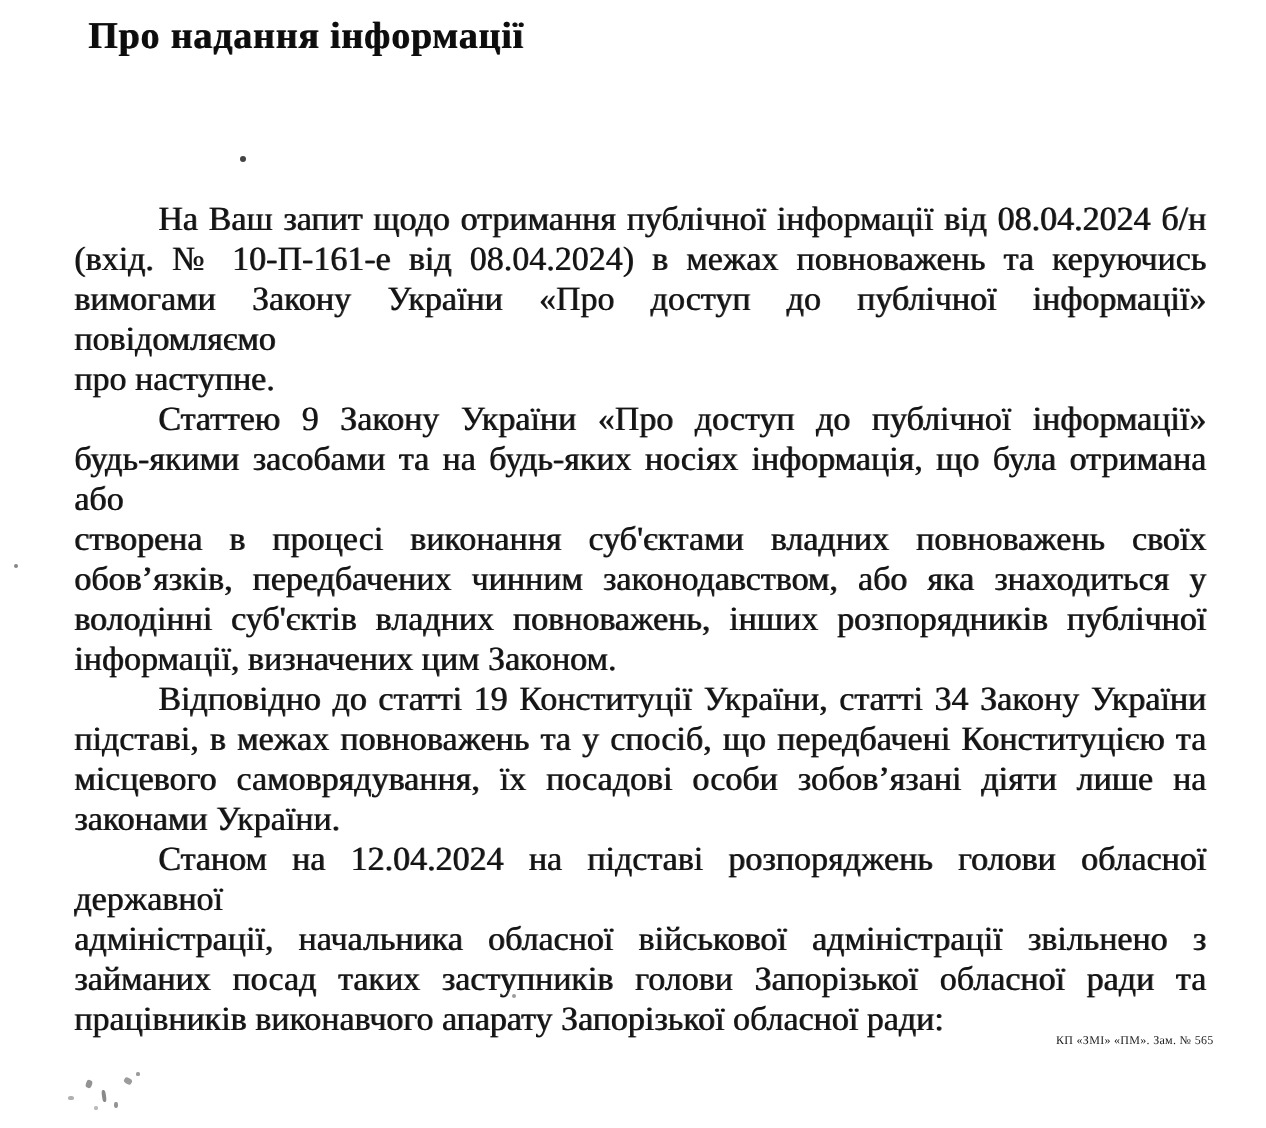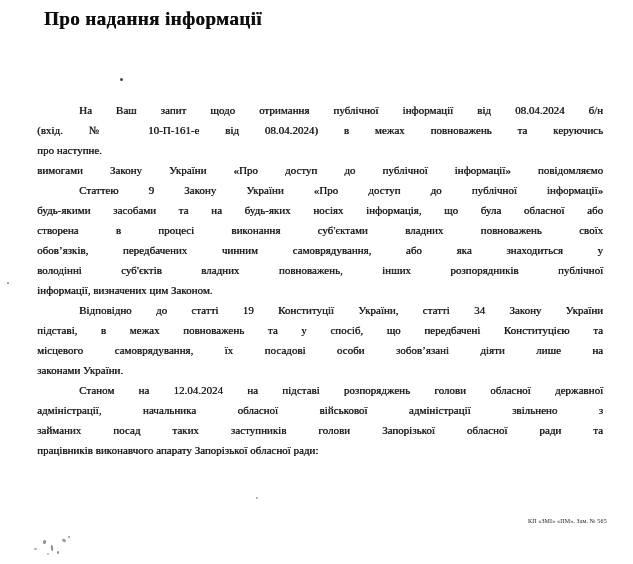--- a/index.html
+++ b/index.html
@@ -13,21 +13,21 @@
   }
   .doc-title{
     position:absolute;left:44px;top:8px;margin:0;
     font-size:19px;font-weight:700;letter-spacing:.4px;
     color:#0d0d0d;
     text-shadow:.4px 0 0 rgba(0,0,0,.8);
     white-space:nowrap;
   }
   .body{
     position:absolute;left:37px;top:100px;width:566px;
-    font-size:11px;line-height:20px;
+    font-size:17px;line-height:20px;
     color:#141414;
     text-shadow:.45px 0 0 rgba(0,0,0,.75);
   }
   .para{margin:0;padding:0;}
   .line{
     text-align:justify;
     -moz-text-align-last:justify;
     text-align-last:justify;
     white-space:normal;
   }
@@ -61,28 +61,28 @@
 
 <div class="page">
   <h1 class="doc-title">Про надання інформації</h1>
 
   <span class="noise n-title-dot"></span>
 
   <div class="body" id="paragraphs">
       <div class="para">
         <div class="line first">На Ваш запит щодо отримання публічної інформації від 08.04.2024 б/н</div>
         <div class="line">(вхід. № 10-П-161-е від 08.04.2024) в межах повноважень та керуючись</div>
+        <div class="line">вимогами Закону України «Про доступ до публічної інформації» повідомляємо</div>
         <div class="line last">про наступне.</div>
-        <div class="line">вимогами Закону України «Про доступ до публічної інформації» повідомляємо</div>
       </div>
       <div class="para">
         <div class="line first">Статтею 9 Закону України «Про доступ до публічної інформації»</div>
-        <div class="line">будь-якими засобами та на будь-яких носіях інформація, що була обласної або</div>
+        <div class="line">будь-якими засобами та на будь-яких носіях інформація, що була отримана або</div>
         <div class="line">створена в процесі виконання суб'єктами владних повноважень своїх</div>
-        <div class="line">обов’язків, передбачених чинним самоврядування, або яка знаходиться у</div>
+        <div class="line">обов’язків, передбачених чинним законодавством, або яка знаходиться у</div>
         <div class="line">володінні суб'єктів владних повноважень, інших розпорядників публічної</div>
         <div class="line last">інформації, визначених цим Законом.</div>
       </div>
       <div class="para">
         <div class="line first">Відповідно до статті 19 Конституції України, статті 34 Закону України</div>
         <div class="line">підставі, в межах повноважень та у спосіб, що передбачені Конституцією та</div>
         <div class="line">місцевого самоврядування, їх посадові особи зобов’язані діяти лише на</div>
         <div class="line last">законами України.</div>
       </div>
       <div class="para">

